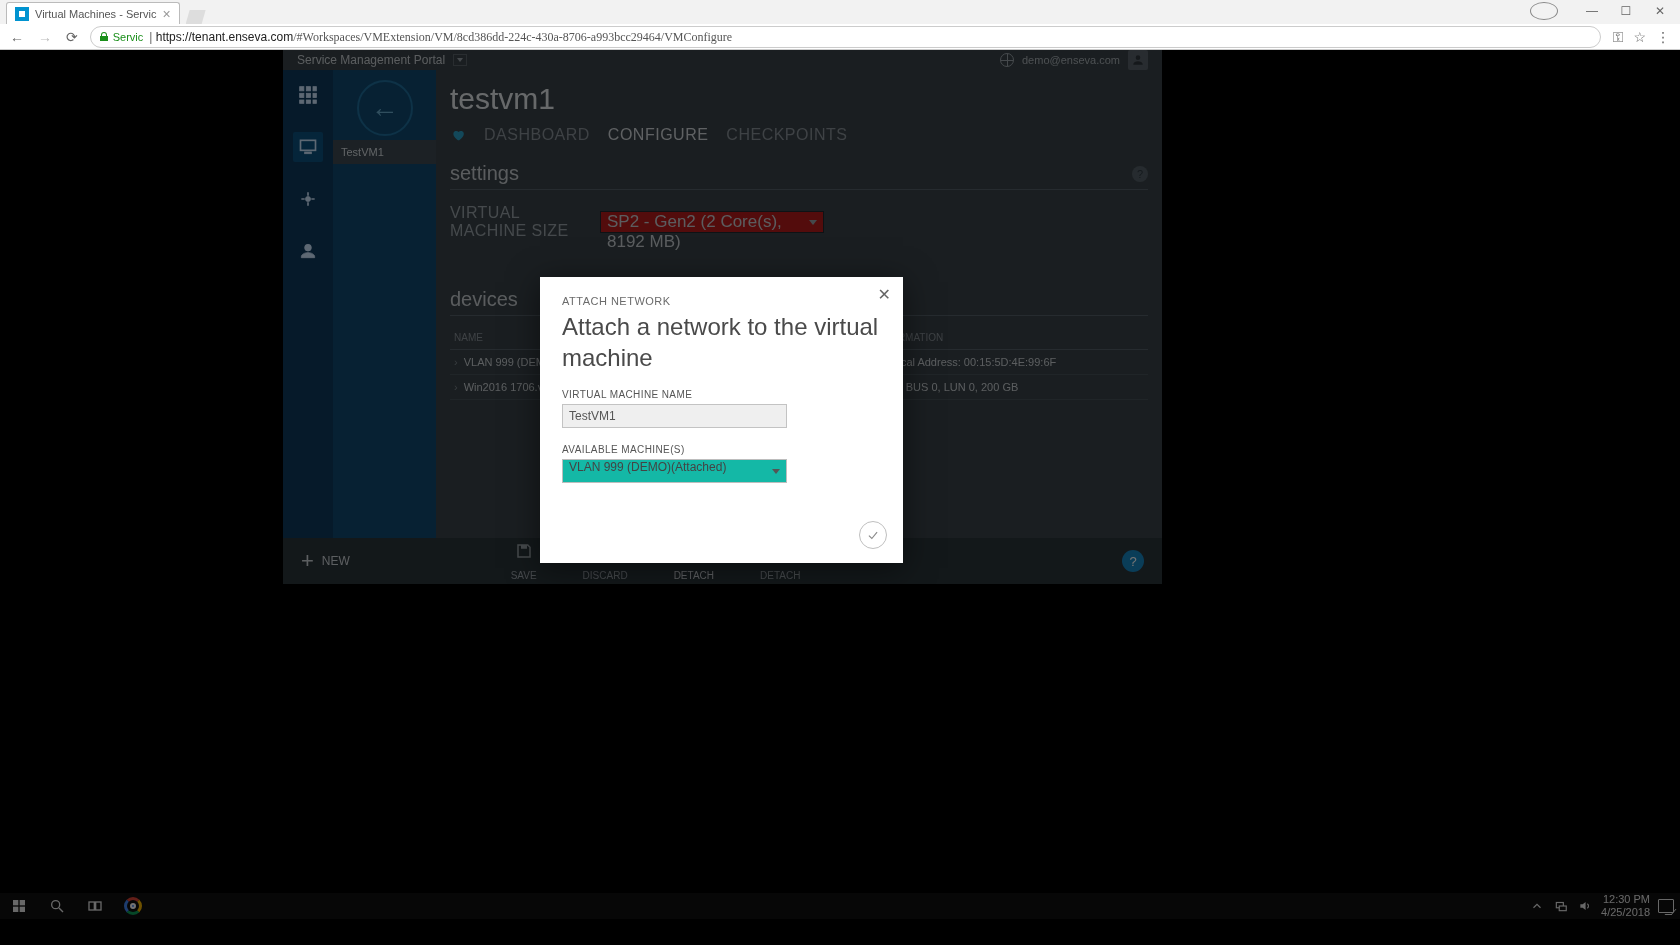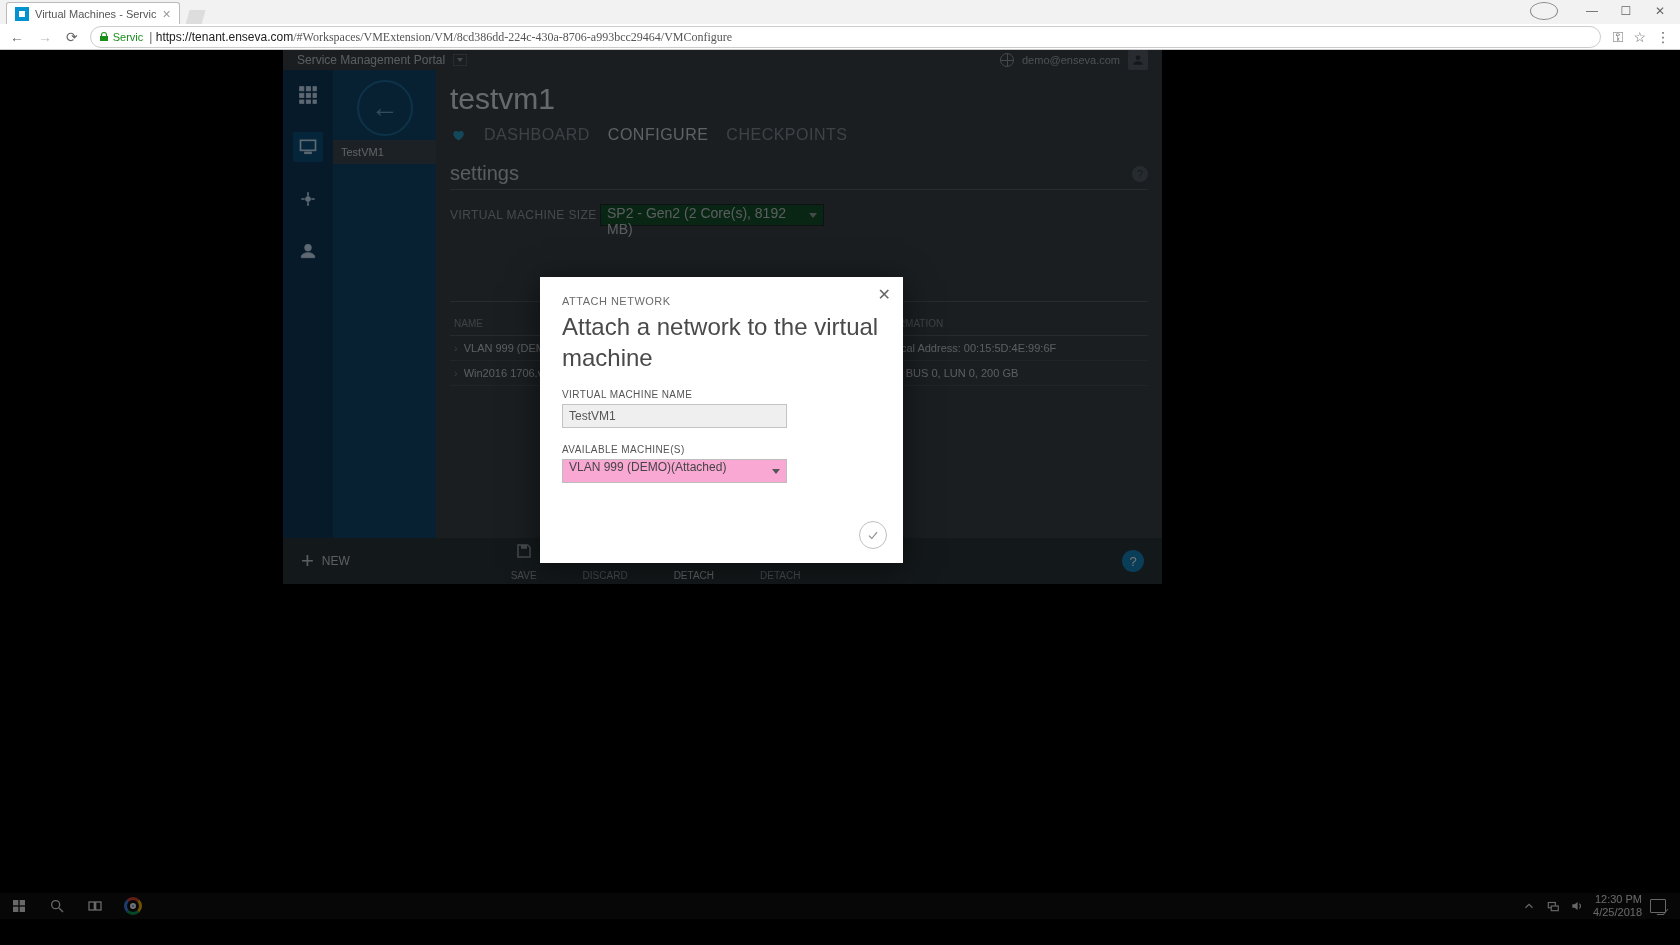--- a/index.html
+++ b/index.html
@@ -59,27 +59,27 @@
     .subnav .item { background:#2e3a41; color:#d7dde1; font-size:11px; padding:6px 8px; }
     .subnav .item.sel { background:#3e4a52; }
 
     .main { flex:1; background:#3b444a; color:#ccd2d6; padding:12px 14px; position:relative; }
     .vm-title { font-size:30px; font-weight:300; color:#e5e9ec; }
     .tabs-row { margin-top:10px; display:flex; gap:18px; align-items:center; font-size:16px; letter-spacing:0.5px;}
     .tabs-row .heart { width:16px;height:14px; color:#2aa0c8; }
     .tabs-row .tab-link { color:#8a9299; cursor:pointer; }
     .tabs-row .tab-link.active { color:#d2d7db; }
 
-    .section-title { margin-top:18px; font-size:20px; font-weight:300; color:#c7cdd1; display:flex; align-items:center;justify-content:center;}
+    .section-title { margin-top:18px; font-size:20px; font-weight:300; color:#c7cdd1; display:flex; align-items:center;}
     .section-rule { height:1px; background:#556068; margin-top:4px; }
     .section-info { margin-left:auto; width:16px;height:16px;border-radius:50%;background:#556068;color:#2e3a41;font-size:11px;display:flex;align-items:center;justify-content:center; }
 
     .form-row { display:flex; align-items:center; margin-top:14px; }
-    .form-label { width:150px; font-size:12px; letter-spacing:0.4px; color:#9aa3a9; }
-    .select { background:#14532d; border:1px solid #1f282f; color:#c9cfd3; font-size:14px; height:22px; width:224px; padding:0 20px 0 6px; position:relative; }
+    .form-label { width:150px; font-size:16px; letter-spacing:0.4px; color:#9aa3a9; }
+    .select { background:#b91c1c; border:1px solid #1f282f; color:#c9cfd3; font-size:17px; height:22px; width:224px; padding:0 20px 0 6px; position:relative; }
     .select::after{content:"";position:absolute;right:6px;top:8px;border-left:4px solid transparent;border-right:4px solid transparent;border-top:5px solid #9aa3a9;}
 
     .devices { margin-top:48px; }
     .grid { margin-top:10px; }
     .grid-header { display:flex; font-size:10px; color:#8a9299; border-bottom:1px solid #556068; padding:6px 4px; }
     .col-name{flex:0 0 260px;} .col-type{flex:0 0 160px;} .col-info{flex:1;}
     .grid-row { display:flex; font-size:11px; color:#c9cfd3; padding:6px 4px; border-bottom:1px solid #47525a; }
     .chevron{color:#7c858c;margin-right:6px;}
 
     
@@ -91,33 +91,33 @@
     .pb-action svg{width:18px;height:18px;fill:#9aa3a9;}
     .help { margin-left:auto; width:22px;height:22px;border-radius:50%;background:#1788c4;color:#fff;display:flex;align-items:center;justify-content:center;font-size:13px;}
 
     
     .modal { position:absolute; z-index:100; left:540px; top:227px; width:363px; height:286px; background:#fff; box-shadow:0 5px 30px rgba(0,0,0,0.5); padding:18px 22px; }
     .modal .eyebrow { font-size:11px; letter-spacing:0.5px; color:#6b6b6b; }
     .modal .title { font-size:24px; font-weight:300; color:#4a4a4a; margin-top:4px; line-height:1.3; }
     .modal .close { position:absolute; top:8px; right:12px; color:#666; font-size:16px; cursor:pointer;}
     .modal .field-label{ margin-top:16px; font-size:10px; letter-spacing:0.4px; color:#555;}
     .modal .text-input{ margin-top:4px; width:225px; height:24px; background:#efefef; border:1px solid #c3c3c3; padding:0 6px; font-size:12px; color:#555;}
-    .modal .sel { margin-top:4px; width:225px; height:24px; border:1px solid #bdbdbd; background:#f9a8d4; font-size:12px; padding:0 22px 0 6px; color:#444; position:relative;}
+    .modal .sel { margin-top:4px; width:225px; height:24px; border:1px solid #bdbdbd; background:#14b8a6; font-size:12px; padding:0 22px 0 6px; color:#444; position:relative;}
     .modal .sel::after{content:"";position:absolute;right:6px;top:9px;border-left:4px solid transparent;border-right:4px solid transparent;border-top:5px solid #555;}
     .modal .confirm { position:absolute; right:16px; bottom:14px; width:28px;height:28px;border:1px solid #bfbfbf;border-radius:50%; display:flex;align-items:center;justify-content:center; cursor:pointer;}
     .modal .confirm svg{width:14px;height:14px;stroke:#8a8a8a;fill:none;stroke-width:2;}
 
     
     .taskbar { position:absolute; left:0; right:0; bottom:0; height:26px; background:#101010; display:flex; align-items:center; color:#e6e6e6; font-size:11px; z-index:5;}
     .tb-left{display:flex;align-items:center;gap:0;}
     .tb-ico{width:38px;height:26px;display:flex;align-items:center;justify-content:center;cursor:pointer;}
     .tb-ico svg{width:16px;height:16px;fill:#e6e6e6;}
     .chrome-ico{width:18px;height:18px;border-radius:50%;display:inline-block;border:3px solid;border-color:#db4437 #f4b400 #0f9d58 #4285f4;position:relative;}
     .chrome-ico::after{content:"";position:absolute;inset:3px;background:#4285f4;border-radius:50%;border:2px solid #fff;}
-    .tb-right{margin-left:auto;display:flex;align-items:center;gap:8px;padding-right:14px;}
+    .tb-right{margin-left:auto;display:flex;align-items:center;gap:8px;padding-right:6px;}
     .tb-right .clock{text-align:right;line-height:1.15;}
     .tray-ico{width:16px;height:16px;display:flex;align-items:center;justify-content:center;}
     .tray-ico svg{width:14px;height:14px;fill:#e6e6e6;}
     .notif{width:16px;height:14px;border:1px solid #e6e6e6;border-radius:1px;position:relative;}
     .notif::after{content:"";position:absolute;right:-1px;bottom:-3px;width:6px;height:5px;border-right:1px solid #e6e6e6;border-bottom:1px solid #e6e6e6;transform:skewX(-40deg);}
 
   </style>
 </head>
 <body>
 

